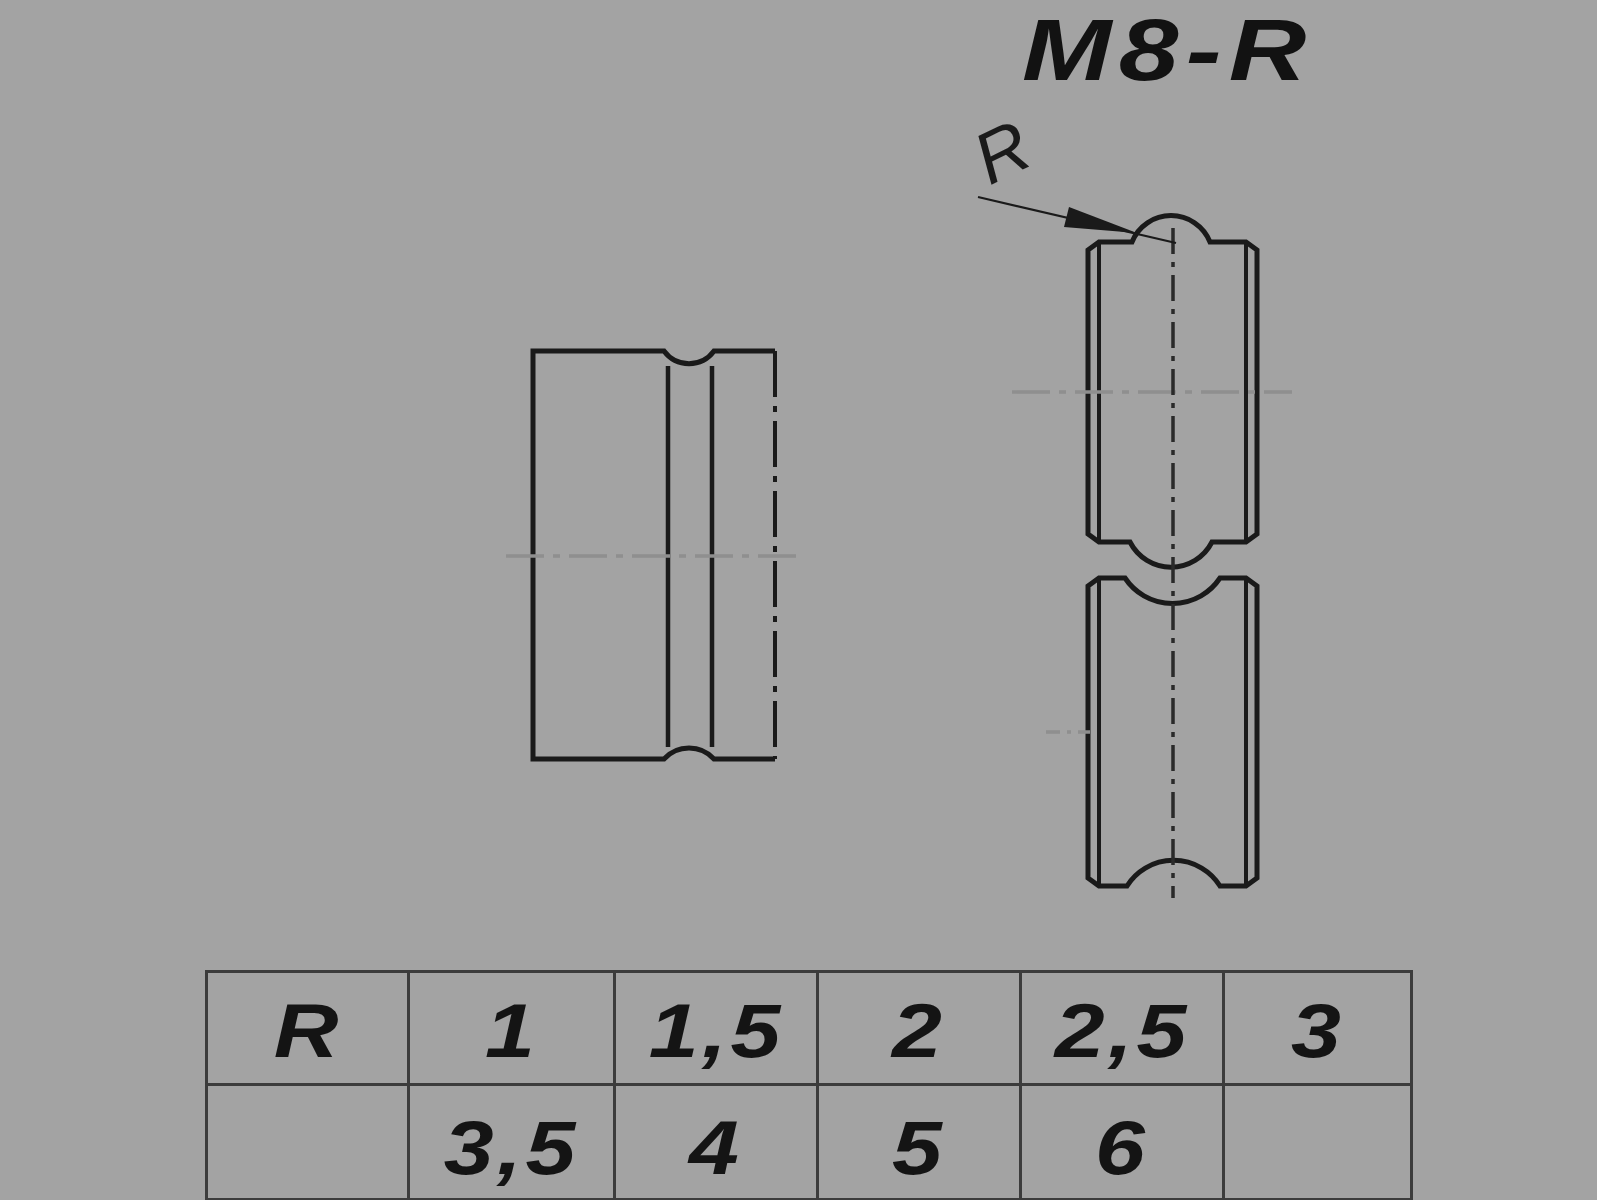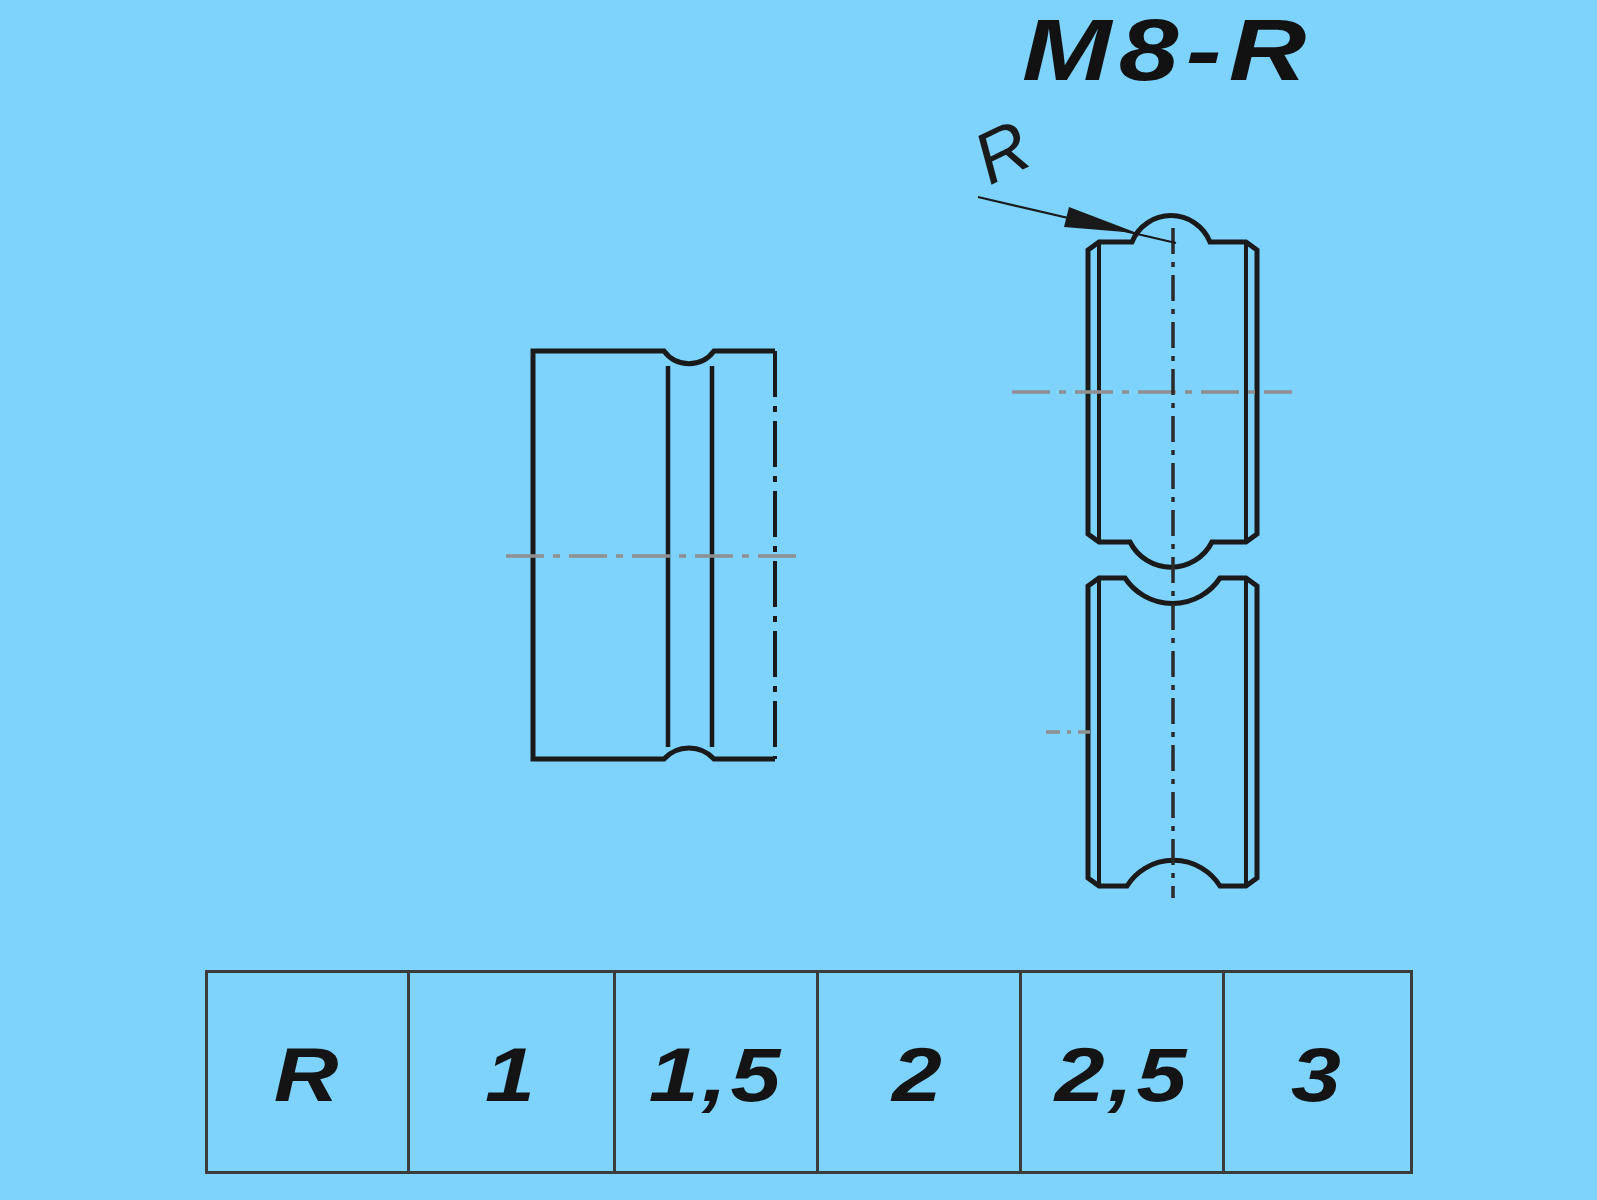--- a/index.html
+++ b/index.html
@@ -4,21 +4,21 @@
 <style>
   html, body {
     margin: 0;
     padding: 0;
     background: #ffffff;
   }
   .canvas {
     position: relative;
     width: 1597px;
     height: 1200px;
-    background: #7dd3fc;
+    background: #a3a3a3;
     overflow: hidden;
     font-family: "Liberation Sans", sans-serif;
   }
   .drawing-svg {
     position: absolute;
     left: 0;
     top: 0;
     width: 1597px;
     height: 1200px;
   }
@@ -128,16 +128,24 @@
     </colgroup>
     <tbody>
         <tr class="row-top">
       <td><span class="num">R</span></td>
       <td><span class="num">1</span></td>
       <td><span class="num">1,5</span></td>
       <td><span class="num">2</span></td>
       <td><span class="num">2,5</span></td>
       <td><span class="num">3</span></td>
     </tr>
+    <tr class="row-bottom">
+      <td><span class="num"></span></td>
+      <td><span class="num">3,5</span></td>
+      <td><span class="num">4</span></td>
+      <td><span class="num">5</span></td>
+      <td><span class="num">6</span></td>
+      <td><span class="num"></span></td>
+    </tr>
   </tbody>
     </table>
 
 </div>
 
 </body></html>

